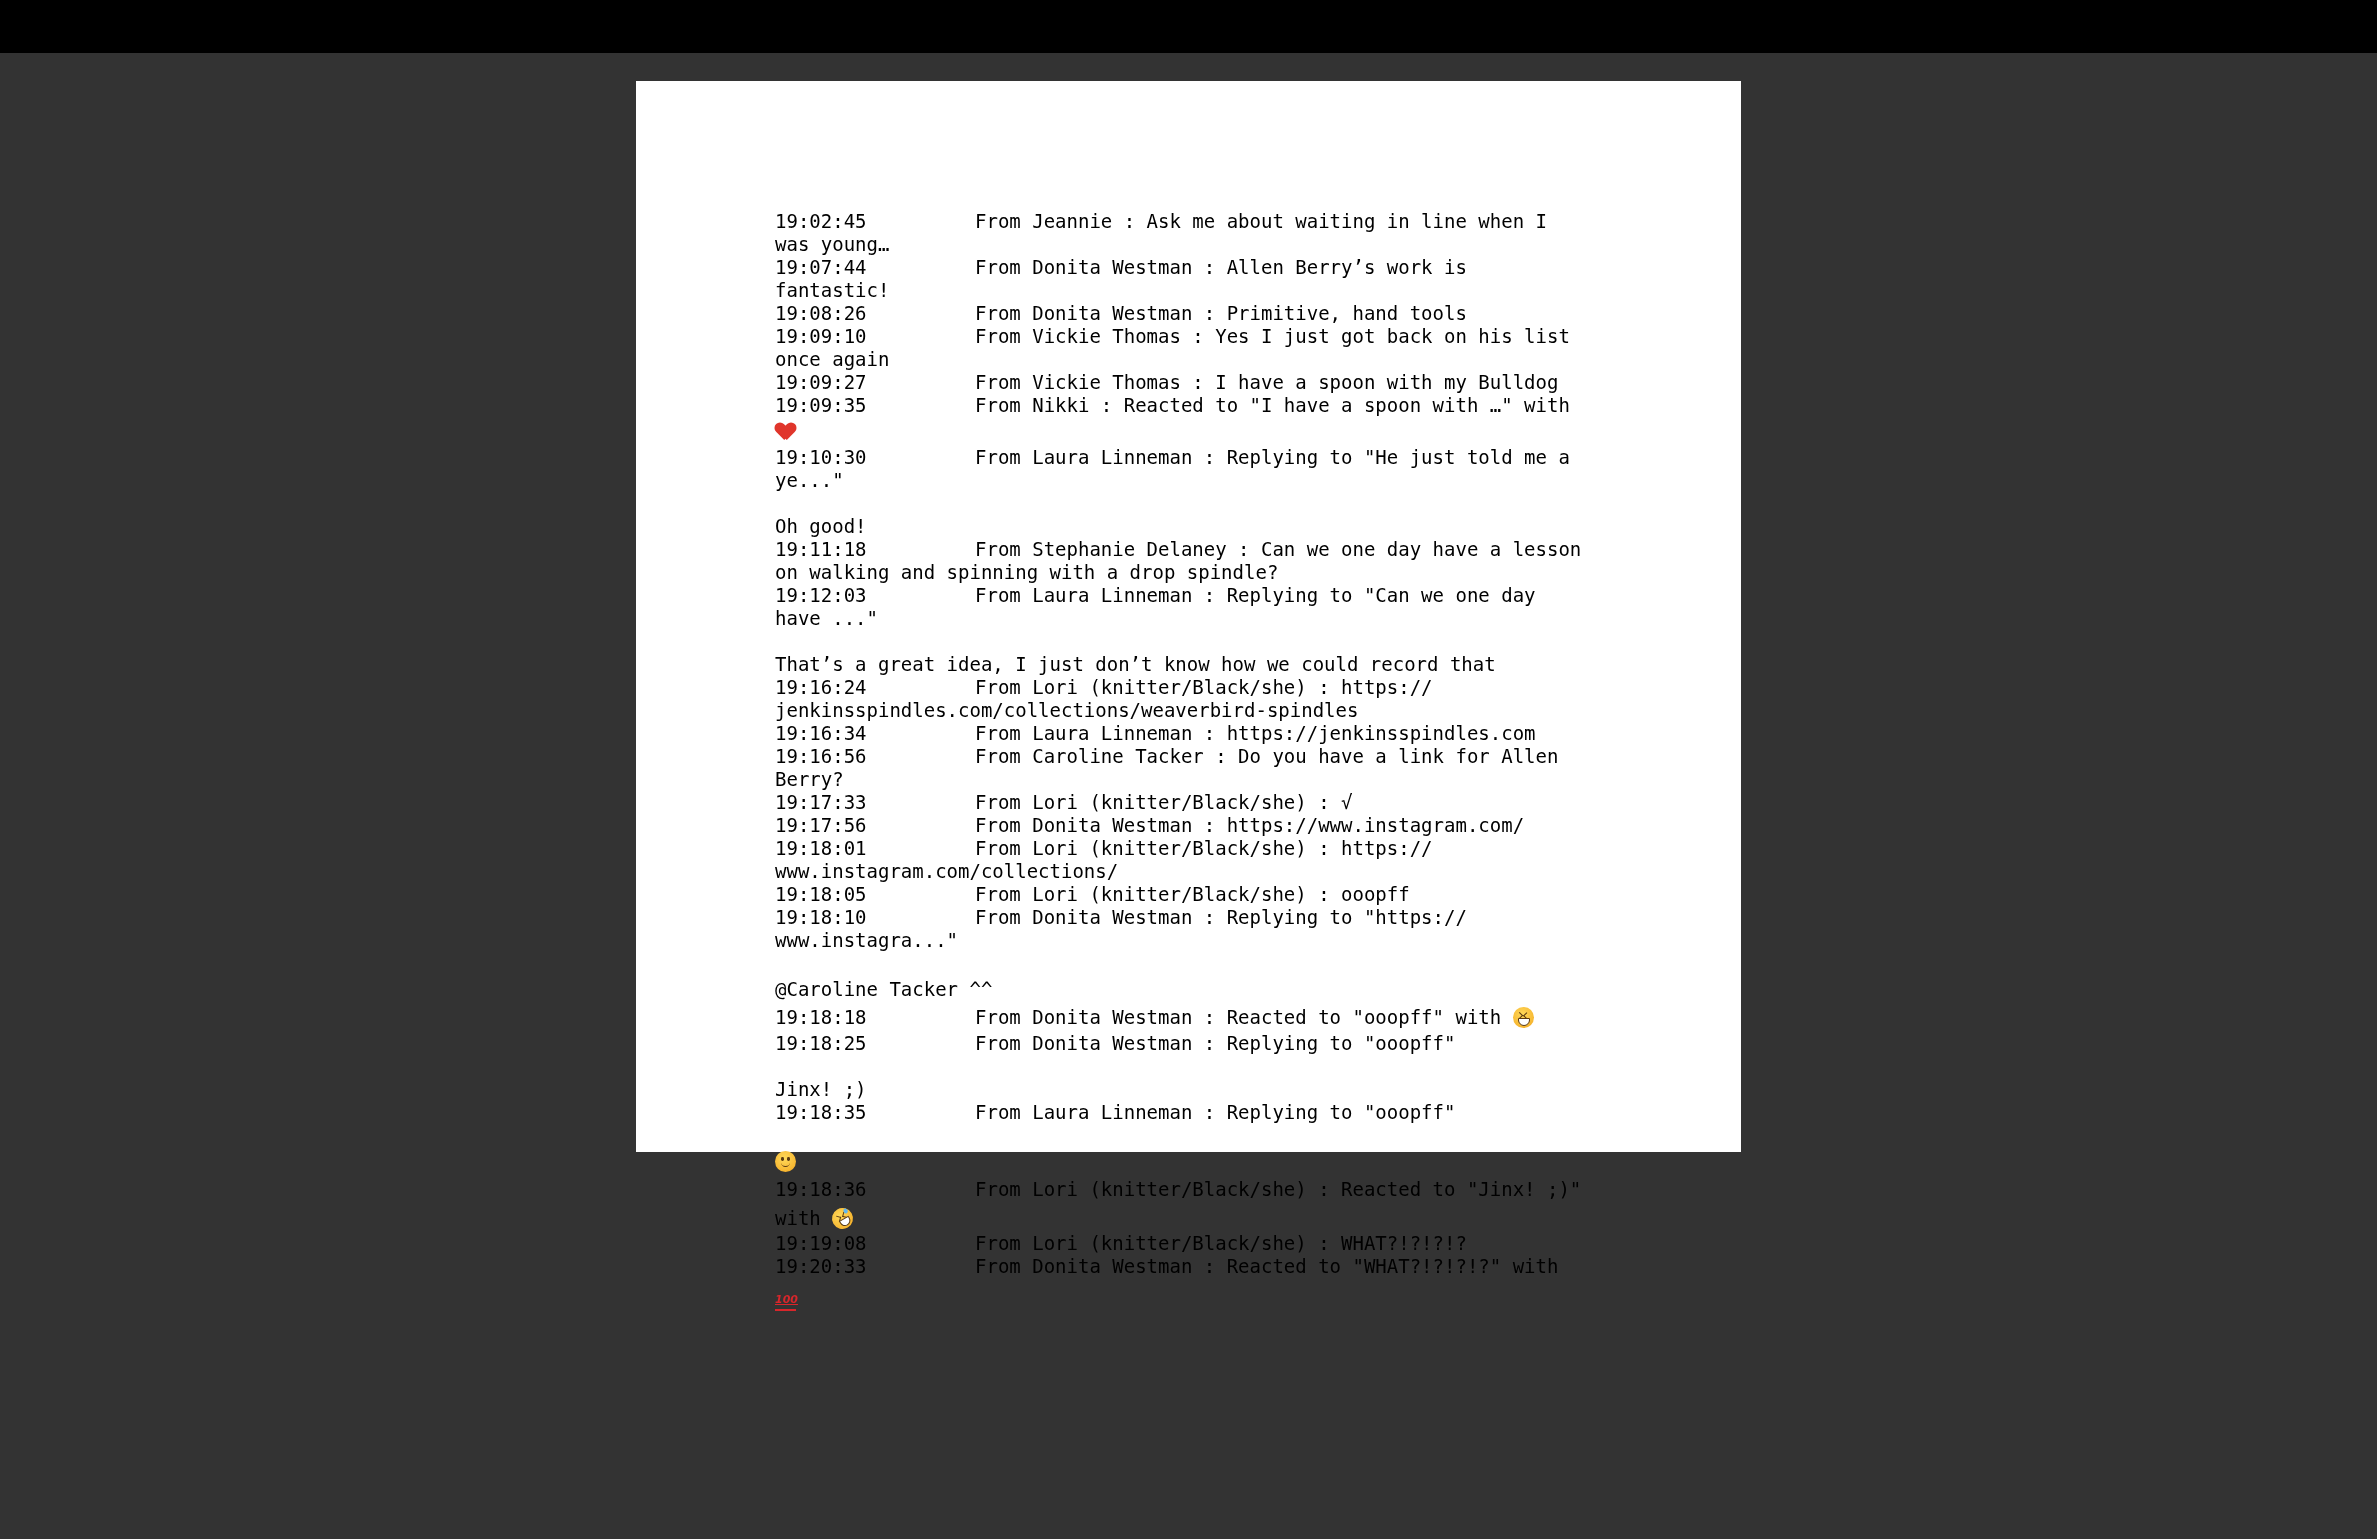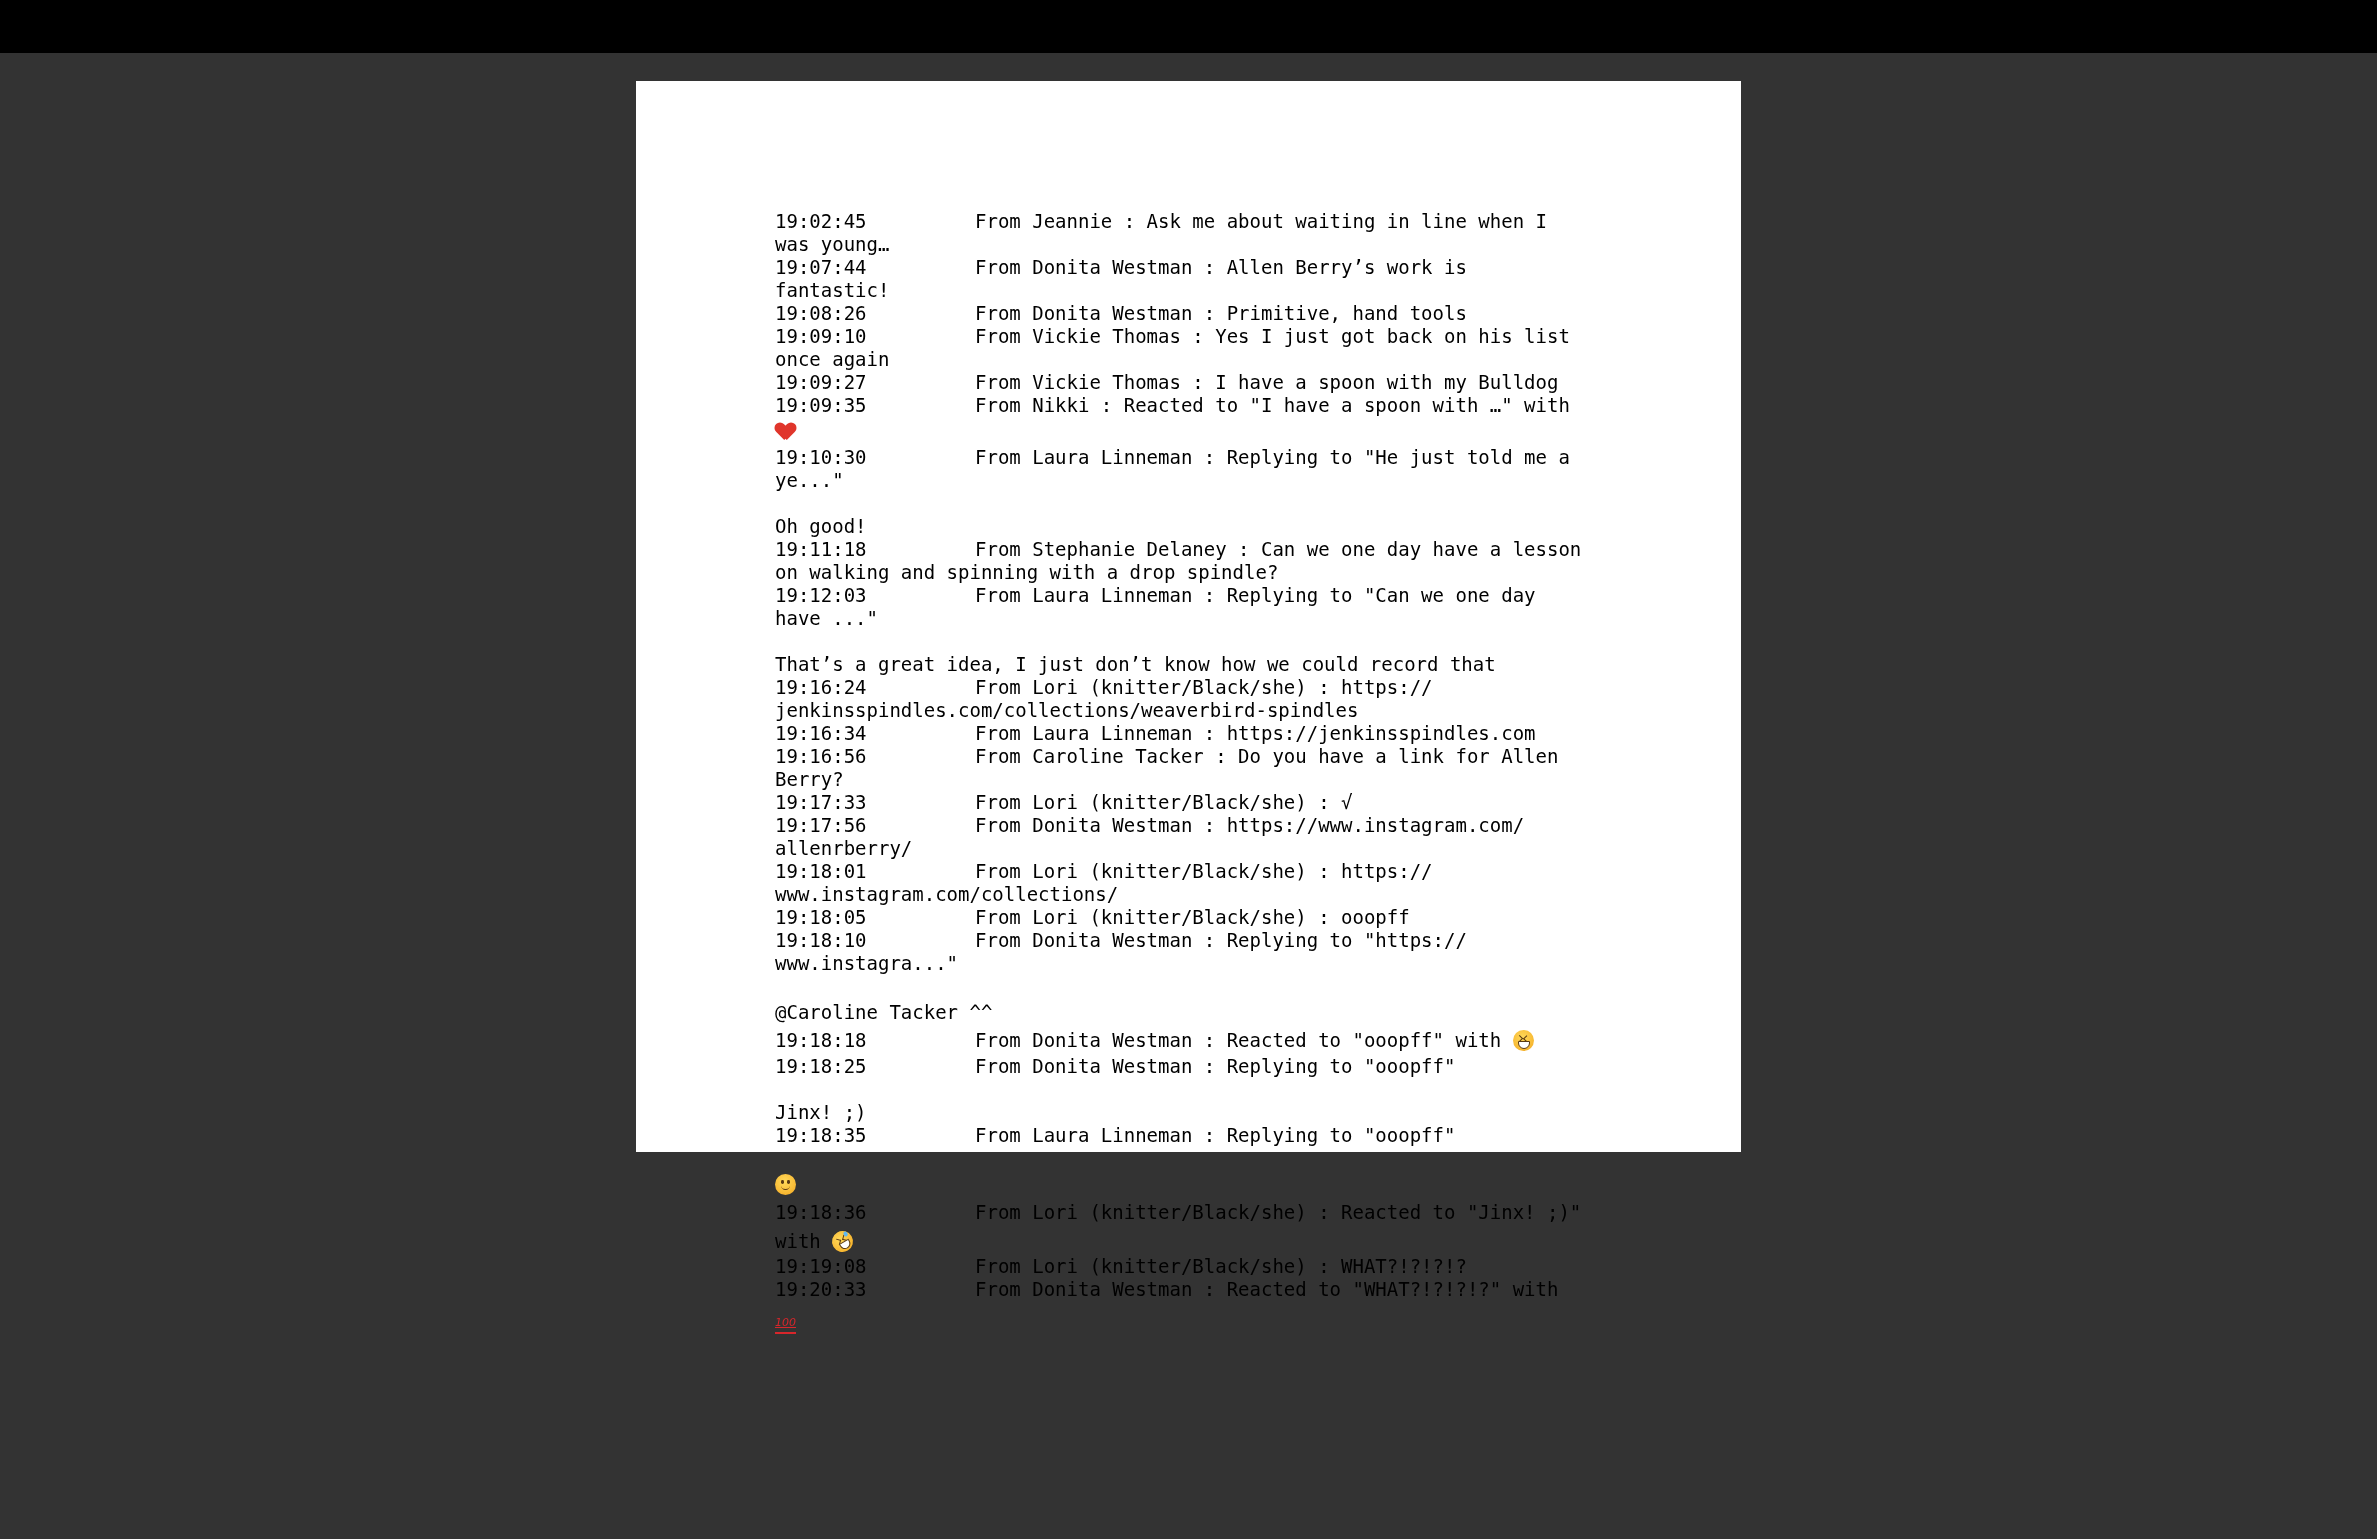--- a/index.html
+++ b/index.html
@@ -118,21 +118,21 @@
       width: 4.2px; height: 5.6px;
       background: #5fb7f0;
       border-radius: 50% 50% 50% 50%;
       top: 2.8px;
       left: 15.3px;
     }
     
     .emoji-hundred {
       color: #d8262b;
       font-family: "DejaVu Sans", sans-serif;
-      font-weight: normal;
+      font-weight: bold;
       font-style: italic;
       font-size: 11px;
       line-height: 15.3px;
       text-align: center;
       border-bottom: 2.1px double #d8262b;
       height: 16.7px;
       text-decoration: underline;
       margin-top: 8px;
     }
   </style>
@@ -163,21 +163,20 @@
       <div class="line"><span>have ..."</span></div>
       <div class="line blank"><span></span></div>
       <div class="line"><span>That’s a great idea, I just don’t know how we could record that</span></div>
       <div class="line"><span class="ts">19:16:24</span><span>From Lori (knitter/Black/she) : https://</span></div>
       <div class="line"><span>jenkinsspindles.com/collections/weaverbird-spindles</span></div>
       <div class="line"><span class="ts">19:16:34</span><span>From Laura Linneman : https://jenkinsspindles.com</span></div>
       <div class="line"><span class="ts">19:16:56</span><span>From Caroline Tacker : Do you have a link for Allen</span></div>
       <div class="line"><span>Berry?</span></div>
       <div class="line"><span class="ts">19:17:33</span><span>From Lori (knitter/Black/she) : √</span></div>
       <div class="line"><span class="ts">19:17:56</span><span>From Donita Westman : https://www.instagram.com/</span></div>
-      <div class="line"><span>allenrberry/</span></div>
       <div class="line"><span class="ts">19:18:01</span><span>From Lori (knitter/Black/she) : https://</span></div>
       <div class="line"><span>www.instagram.com/collections/</span></div>
       <div class="line"><span class="ts">19:18:05</span><span>From Lori (knitter/Black/she) : ooopff</span></div>
       <div class="line"><span class="ts">19:18:10</span><span>From Donita Westman : Replying to "https://</span></div>
       <div class="line"><span>www.instagra..."</span></div>
       <div class="line blank"><span></span></div>
       <div class="line tall"><span>@Caroline Tacker ^^</span></div>
       <div class="line tall"><span class="ts">19:18:18</span><span>From Donita Westman : Reacted to "ooopff" with </span><span class="emoji emoji-face emoji-laugh"><span class="eye l"></span><span class="eye r"></span><span class="mouth"></span></span></div>
       <div class="line"><span class="ts">19:18:25</span><span>From Donita Westman : Replying to "ooopff"</span></div>
       <div class="line blank"><span></span></div>

